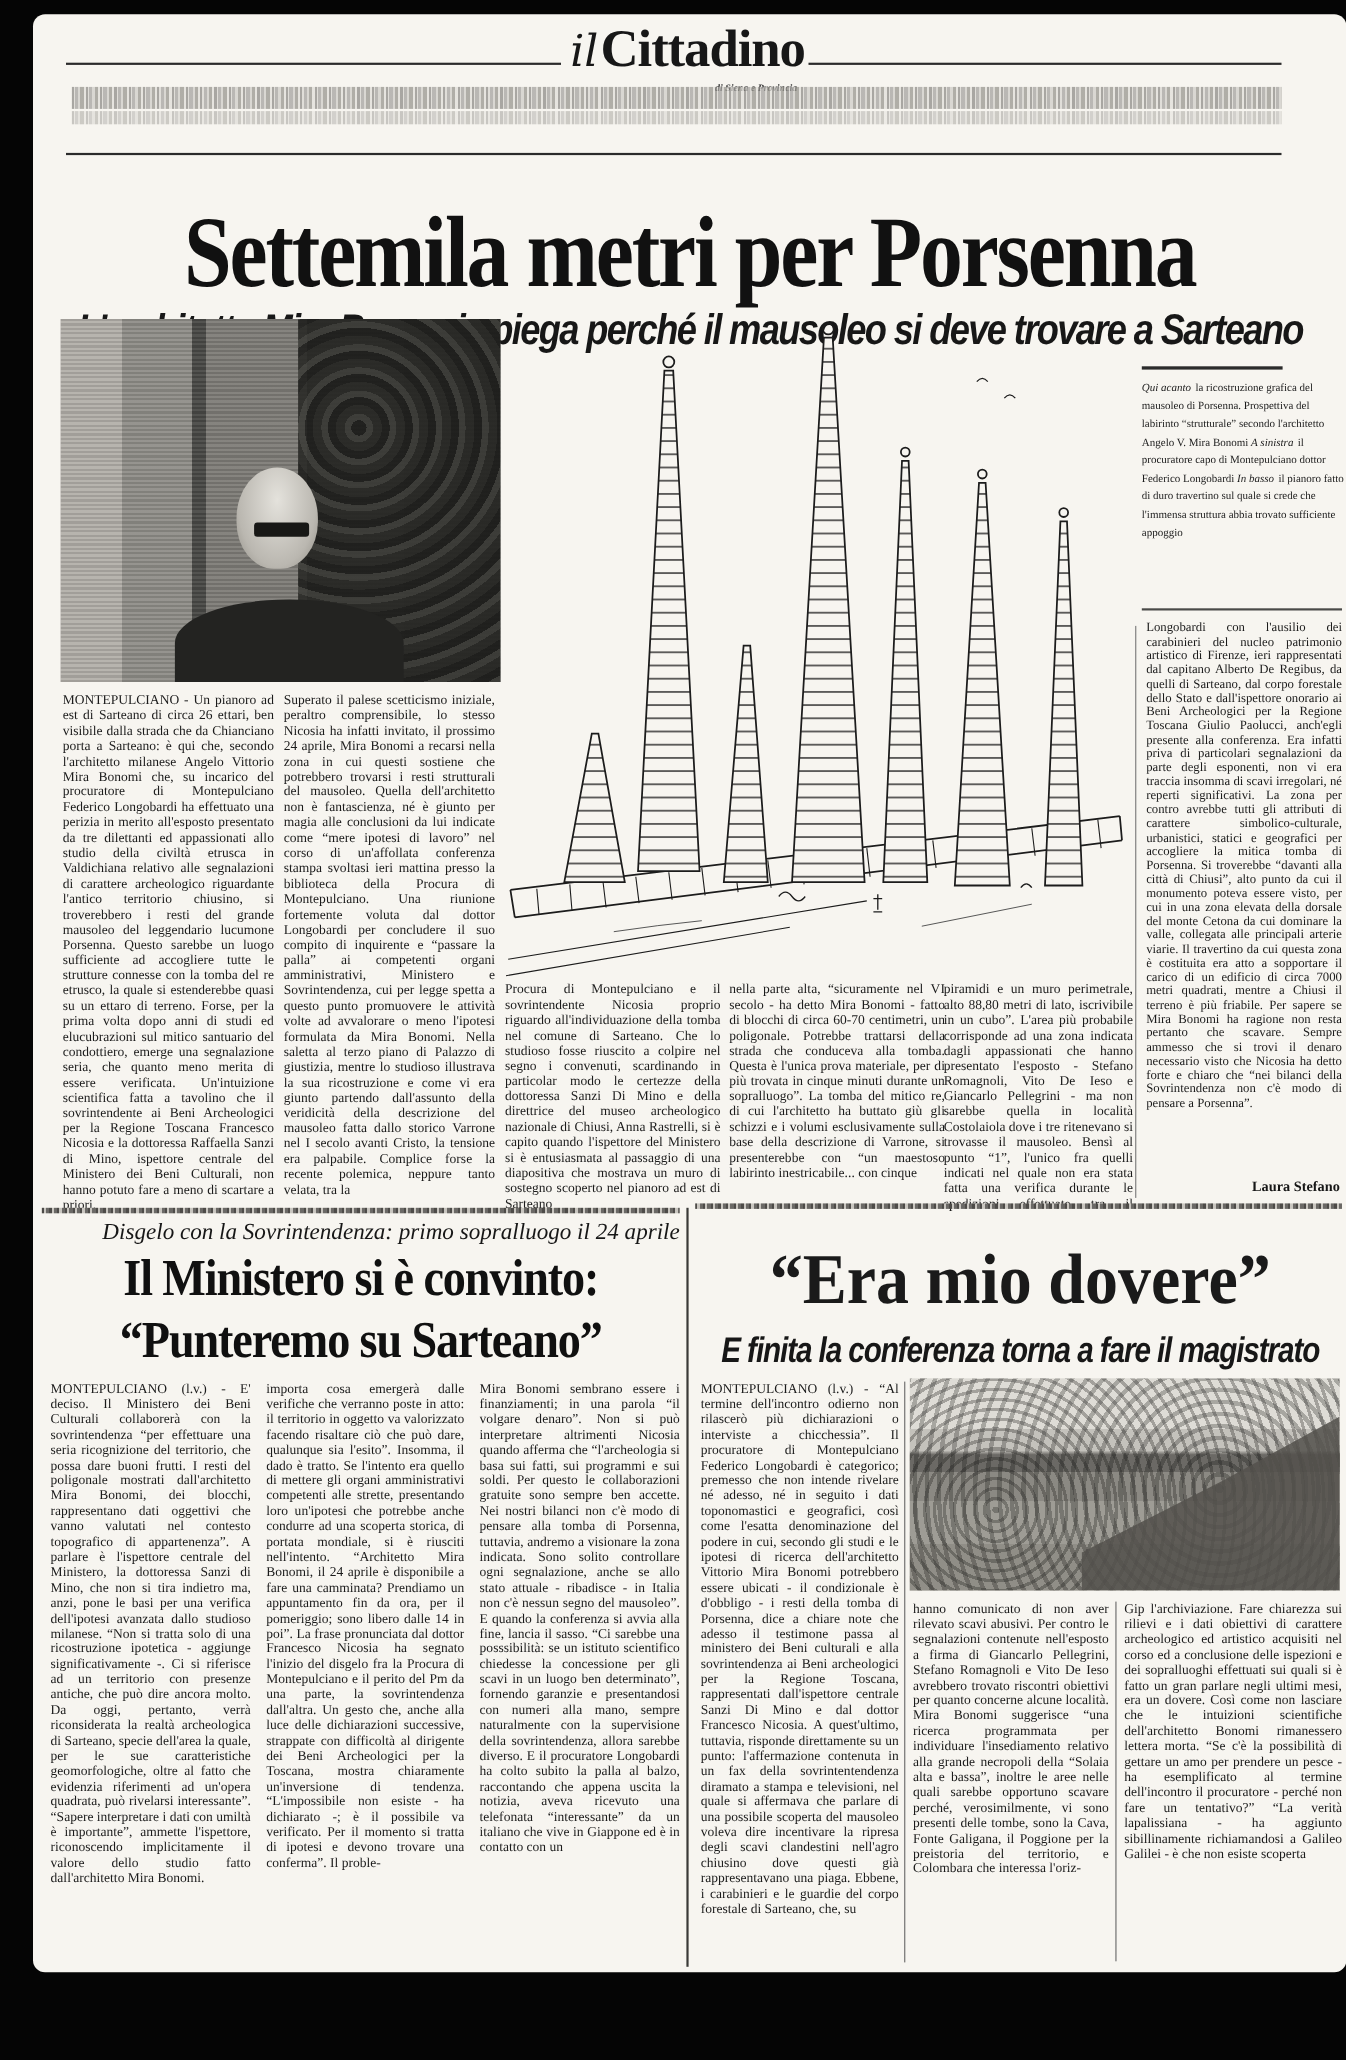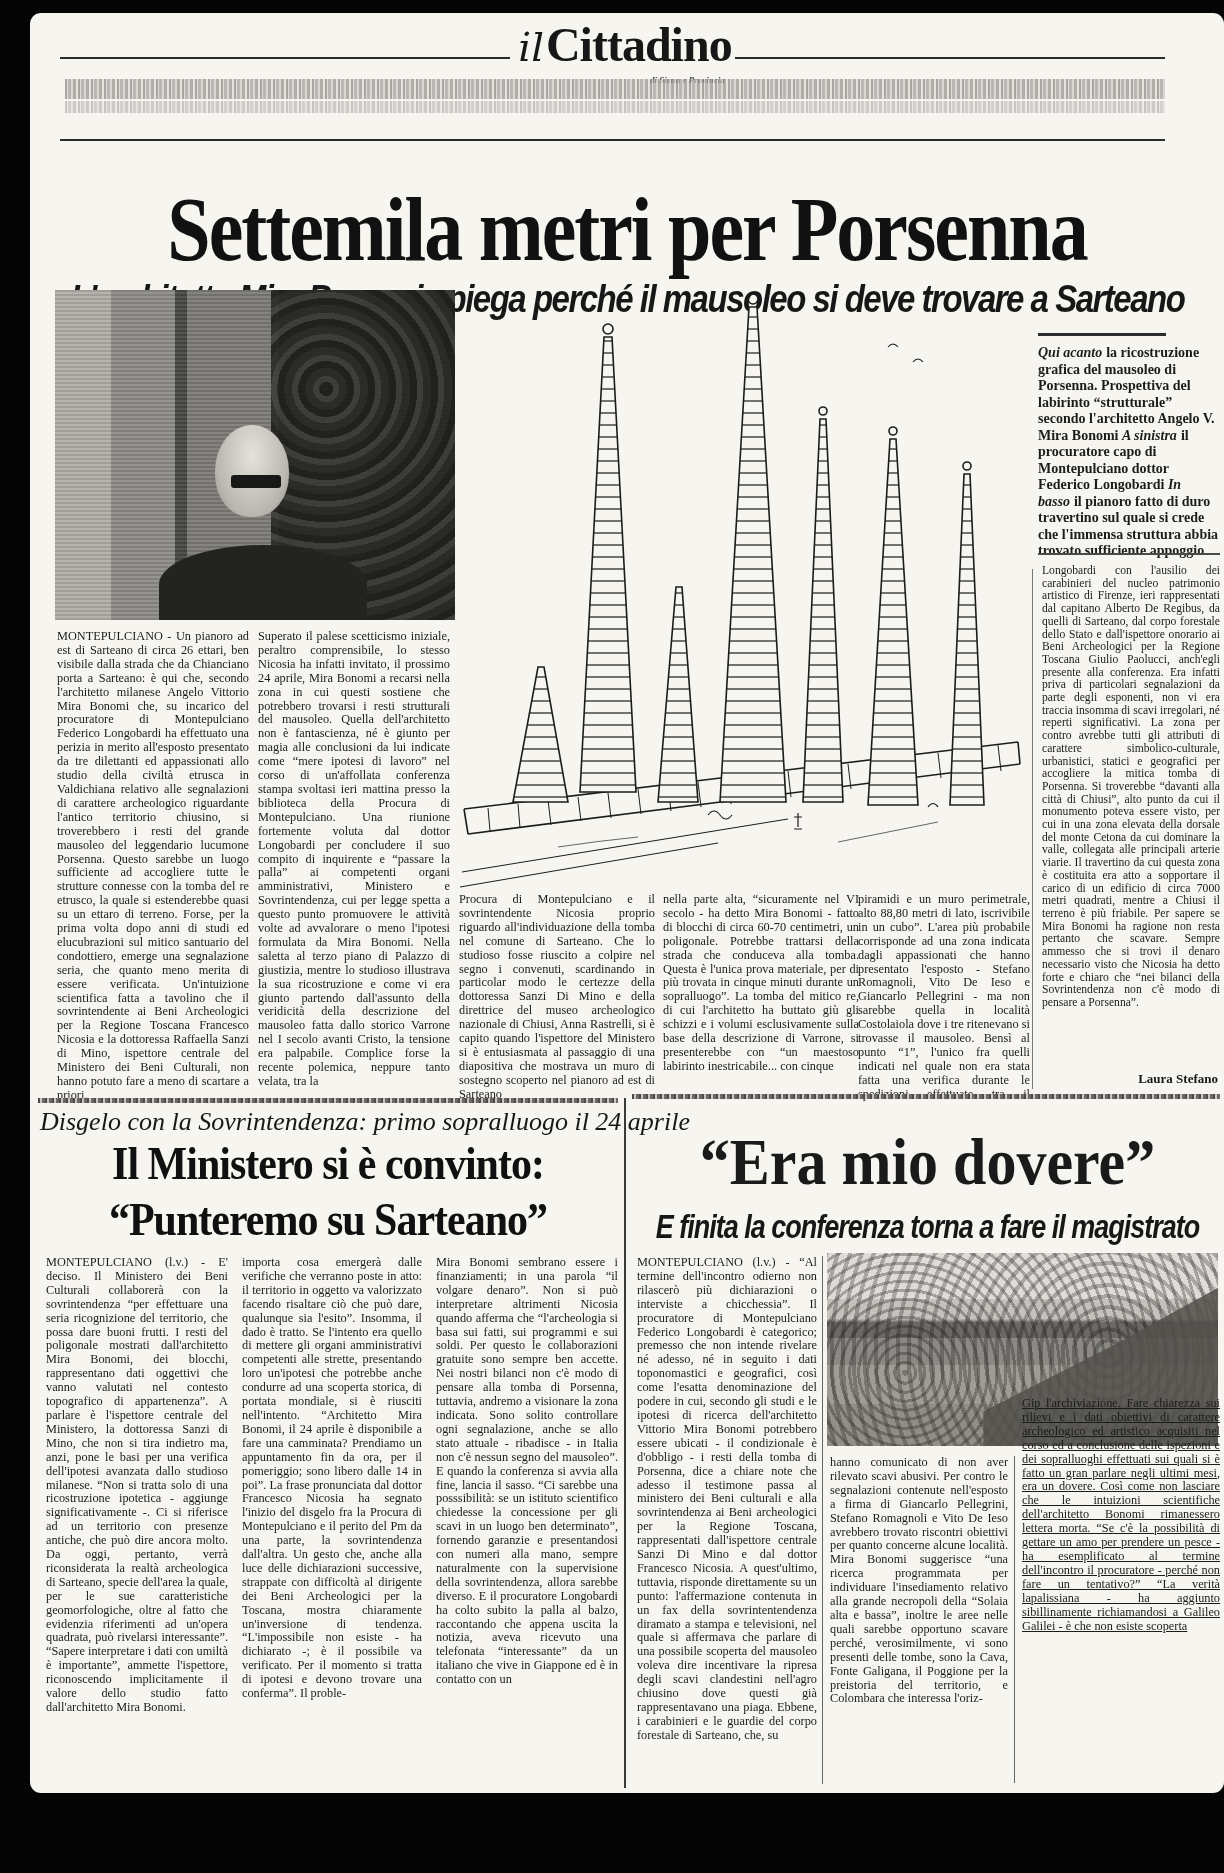--- a/index.html
+++ b/index.html
@@ -45,51 +45,51 @@
 
   .photo-landscape{position:absolute;left:797px;top:1240px;width:391px;height:193px;overflow:hidden;
     background:linear-gradient(180deg,#dedcd6 0 24%,#c4c2bc 24% 34%,#6b6965 36% 44%,#8b8983 44% 58%,#9e9c95 58% 78%,#908e87 78% 100%);}
   .photo-landscape .mottle{position:absolute;inset:0;opacity:.8;
     background:repeating-radial-gradient(circle at 20% 62%,rgba(25,25,22,.38) 0 3px,transparent 3px 9px),
                repeating-radial-gradient(circle at 72% 52%,rgba(10,10,8,.32) 0 4px,transparent 4px 11px);}
   .photo-landscape .hill{position:absolute;right:0;top:0;width:60%;height:100%;background:#53514c;opacity:.85;
     clip-path:polygon(100% 18%,100% 100%,0 100%,0 82%,55% 48%);}
 
   
-  .caption{position:absolute;left:1008px;top:332px;width:184px;font-weight:bold;font-size:14px;line-height:16.5px;color:#1c1c1c;}
+  .caption{position:absolute;left:1008px;top:332px;width:184px;font-weight:normal;font-size:10px;line-height:16.5px;color:#1c1c1c;}
   .cap-lead{font-style:italic;margin-right:4px;}
 
   
   .col{position:absolute;text-align:justify;font-size:12.3px;line-height:13.9px;color:#1b1b1b;overflow:hidden;}
   #c1{left:27px;top:617px;width:192px;height:470px;}
   #c2{left:228px;top:617px;width:192px;height:470px;}
   #c3{left:429px;top:880px;width:196px;height:208px;}
   #c4{left:633px;top:880px;width:196px;height:208px;}
   #c5{left:828px;top:880px;width:172px;height:208px;}
   #c6{left:1012px;top:552px;width:178px;height:503px;font-size:11.6px;line-height:12.7px;}
   .byline{position:absolute;left:1012px;top:1058px;width:176px;text-align:right;font-weight:bold;font-size:13px;}
 
   
-  .kicker-min{position:absolute;left:10px;top:1094px;width:578px;text-align:right;font-style:italic;font-size:26px;white-space:nowrap;}
+  .kicker-min{position:absolute;left:10px;top:1094px;width:578px;text-align:right;font-style:italic;font-size:21px;white-space:nowrap;}
   .head-min{position:absolute;left:0;top:1122px;width:596px;text-align:center;font-weight:bold;
             font-size:42px;line-height:50px;letter-spacing:-1px;transform:scaleY(1.12);transform-origin:top center;color:#101010;}
   #m1{left:16px;top:1243px;width:182px;height:530px;}
   #m2{left:212px;top:1243px;width:180px;height:530px;}
   #m3{left:406px;top:1243px;width:182px;height:530px;}
 
   
   .kicker-dov{position:absolute;left:605px;top:1092px;width:585px;text-align:center;font-style:italic;font-size:17px;white-space:nowrap;}
   .head-dov{position:absolute;left:605px;top:1114px;width:585px;text-align:center;font-weight:bold;
             font-size:60px;line-height:66px;transform:scaleY(1.08);transform-origin:top center;color:#1a1a1a;}
   .sub-dov{position:absolute;left:605px;top:1196px;width:585px;text-align:center;
            font-family:"Liberation Sans",sans-serif;font-weight:bold;font-style:italic;
            font-size:27px;letter-spacing:-1px;white-space:nowrap;transform:scaleY(1.2);transform-origin:top center;}
   #d1{left:607px;top:1243px;width:180px;height:528px;}
   #d2{left:800px;top:1443px;width:178px;height:327px;}
-  #d3{left:992px;top:1384px;width:198px;height:327px;text-decoration:underline;}
+  #d3{left:992px;top:1443px;width:198px;height:327px;}
 
   .sketch-box{position:absolute;left:428px;top:274px;width:572px;height:615px;}
   svg{display:block;}
 </style>
 </head>
 <body>
 
 <div class="stage">
   <div class="page">
 

